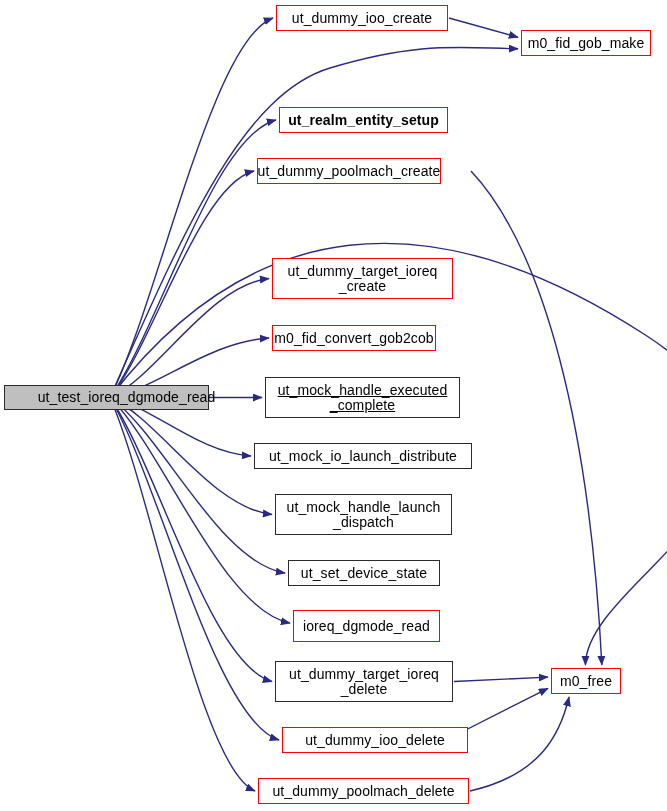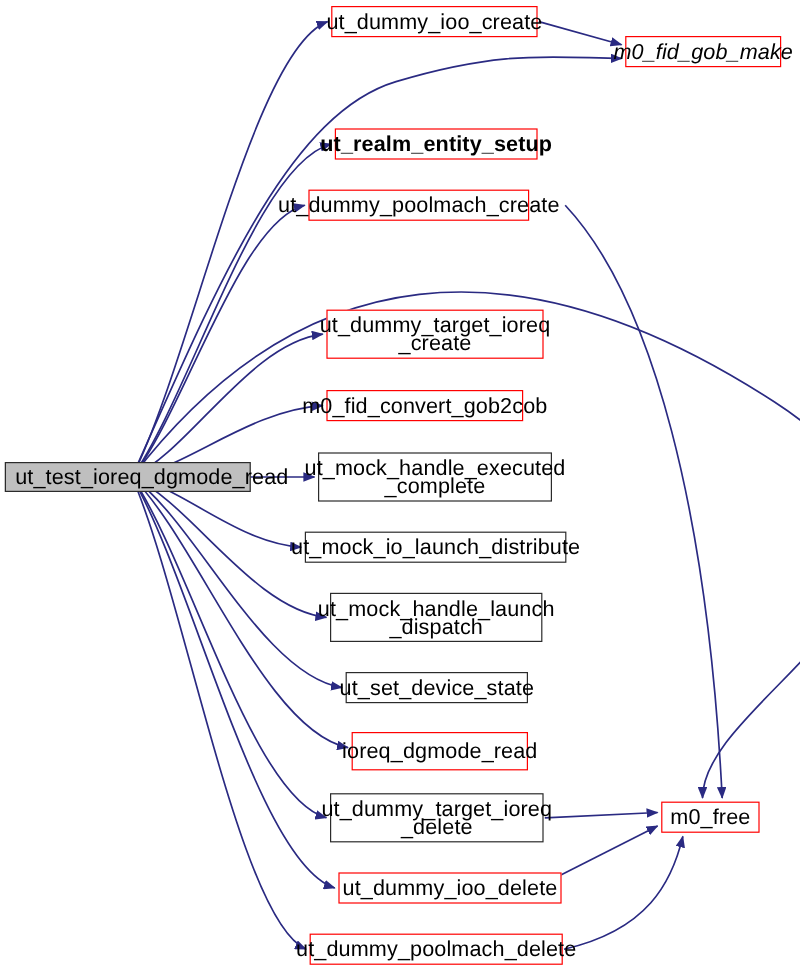--- a/index.html
+++ b/index.html
@@ -24,21 +24,21 @@
     height: 811px;
     pointer-events: none;
   }
   .node {
     position: absolute;
     box-sizing: border-box;
     display: flex;
     align-items: center;
     justify-content: center;
     text-align: center;
-    font-size: 18px;
+    font-size: 14px;
     line-height: 15px;
     color: #000000;
     background: #ffffff;
     white-space: pre-line;
     letter-spacing: 0.1px;
   }
   .node.red   { border: 1.6px solid #ff0000; }
   .node.black { border: 1.6px solid #2b2b2b; }
   .node.root  { border: 1.6px solid #2b2b2b; background: #bfbfbf; padding-left: 40px; }
 </style>
@@ -71,32 +71,32 @@
         <path d="M449,18 L518,37.28" fill="none" stroke="#2a2a82" stroke-width="1.4" marker-end="url(#ah)"></path>
         <path d="M471,171 C 545,250 590,430 601.84,665" fill="none" stroke="#2a2a82" stroke-width="1.4" marker-end="url(#ah)"></path>
         <path d="M454,681.5 L548,677.1" fill="none" stroke="#2a2a82" stroke-width="1.4" marker-end="url(#ah)"></path>
         <path d="M446,740 L548,688.28" fill="none" stroke="#2a2a82" stroke-width="1.4" marker-end="url(#ah)"></path>
         <path d="M470,791 C 540,775 560,735 569.04,697" fill="none" stroke="#2a2a82" stroke-width="1.4" marker-end="url(#ah)"></path>
       </g>
   </svg>
   <div id="node-layer">
       <div class="node root" style="left: 4px; top: 385px; width: 205px; height: 25px;">ut_test_ioreq_dgmode_read</div>
       <div class="node red" style="left: 276px; top: 5px; width: 172px; height: 26px;">ut_dummy_ioo_create</div>
-      <div class="node red" style="left: 521px; top: 30px; width: 130px; height: 26px; font-style: italic;">m0_fid_gob_make</div>
+      <div class="node red" style="left: 521px; top: 30px; width: 130px; height: 26px;">m0_fid_gob_make</div>
       <div class="node red" style="left: 279px; top: 107px; width: 169px; height: 26px; font-weight: bold;">ut_realm_entity_setup</div>
       <div class="node red" style="left: 257px; top: 158px; width: 184px; height: 26px;">ut_dummy_poolmach_create</div>
       <div class="node red" style="left: 272px; top: 258px; width: 181px; height: 41px;">ut_dummy_target_ioreq
 _create</div>
       <div class="node red" style="left: 272px; top: 325px; width: 164px; height: 26px;">m0_fid_convert_gob2cob</div>
-      <div class="node black" style="left: 265px; top: 377px; width: 195px; height: 41px;">ut_mock_handle_executed
+      <div class="node black" style="left: 265px; top: 377px; width: 195px; height: 41px; text-decoration: underline;">ut_mock_handle_executed
 _complete</div>
       <div class="node black" style="left: 254px; top: 443px; width: 218px; height: 26px; text-align: center;">ut_mock_io_launch_distribute</div>
       <div class="node black" style="left: 275px; top: 494px; width: 177px; height: 41px;">ut_mock_handle_launch
 _dispatch</div>
       <div class="node black" style="left: 288px; top: 560px; width: 152px; height: 26px;">ut_set_device_state</div>
       <div class="node red" style="left: 293px; top: 610px; width: 147px; height: 32px;">ioreq_dgmode_read</div>
       <div class="node black" style="left: 275px; top: 661px; width: 178px; height: 41px;">ut_dummy_target_ioreq
 _delete</div>
       <div class="node red" style="left: 282px; top: 727px; width: 186px; height: 26px;">ut_dummy_ioo_delete</div>
       <div class="node red" style="left: 258px; top: 778px; width: 211px; height: 26px;">ut_dummy_poolmach_delete</div>
-      <div class="node red" style="left: 551px; top: 668px; width: 82px; height: 26px;">m0_free</div>
+      <div class="node red" style="left: 551px; top: 668px; width: 70px; height: 26px;">m0_free</div>
     </div>
 </div>
 
 </body></html>

